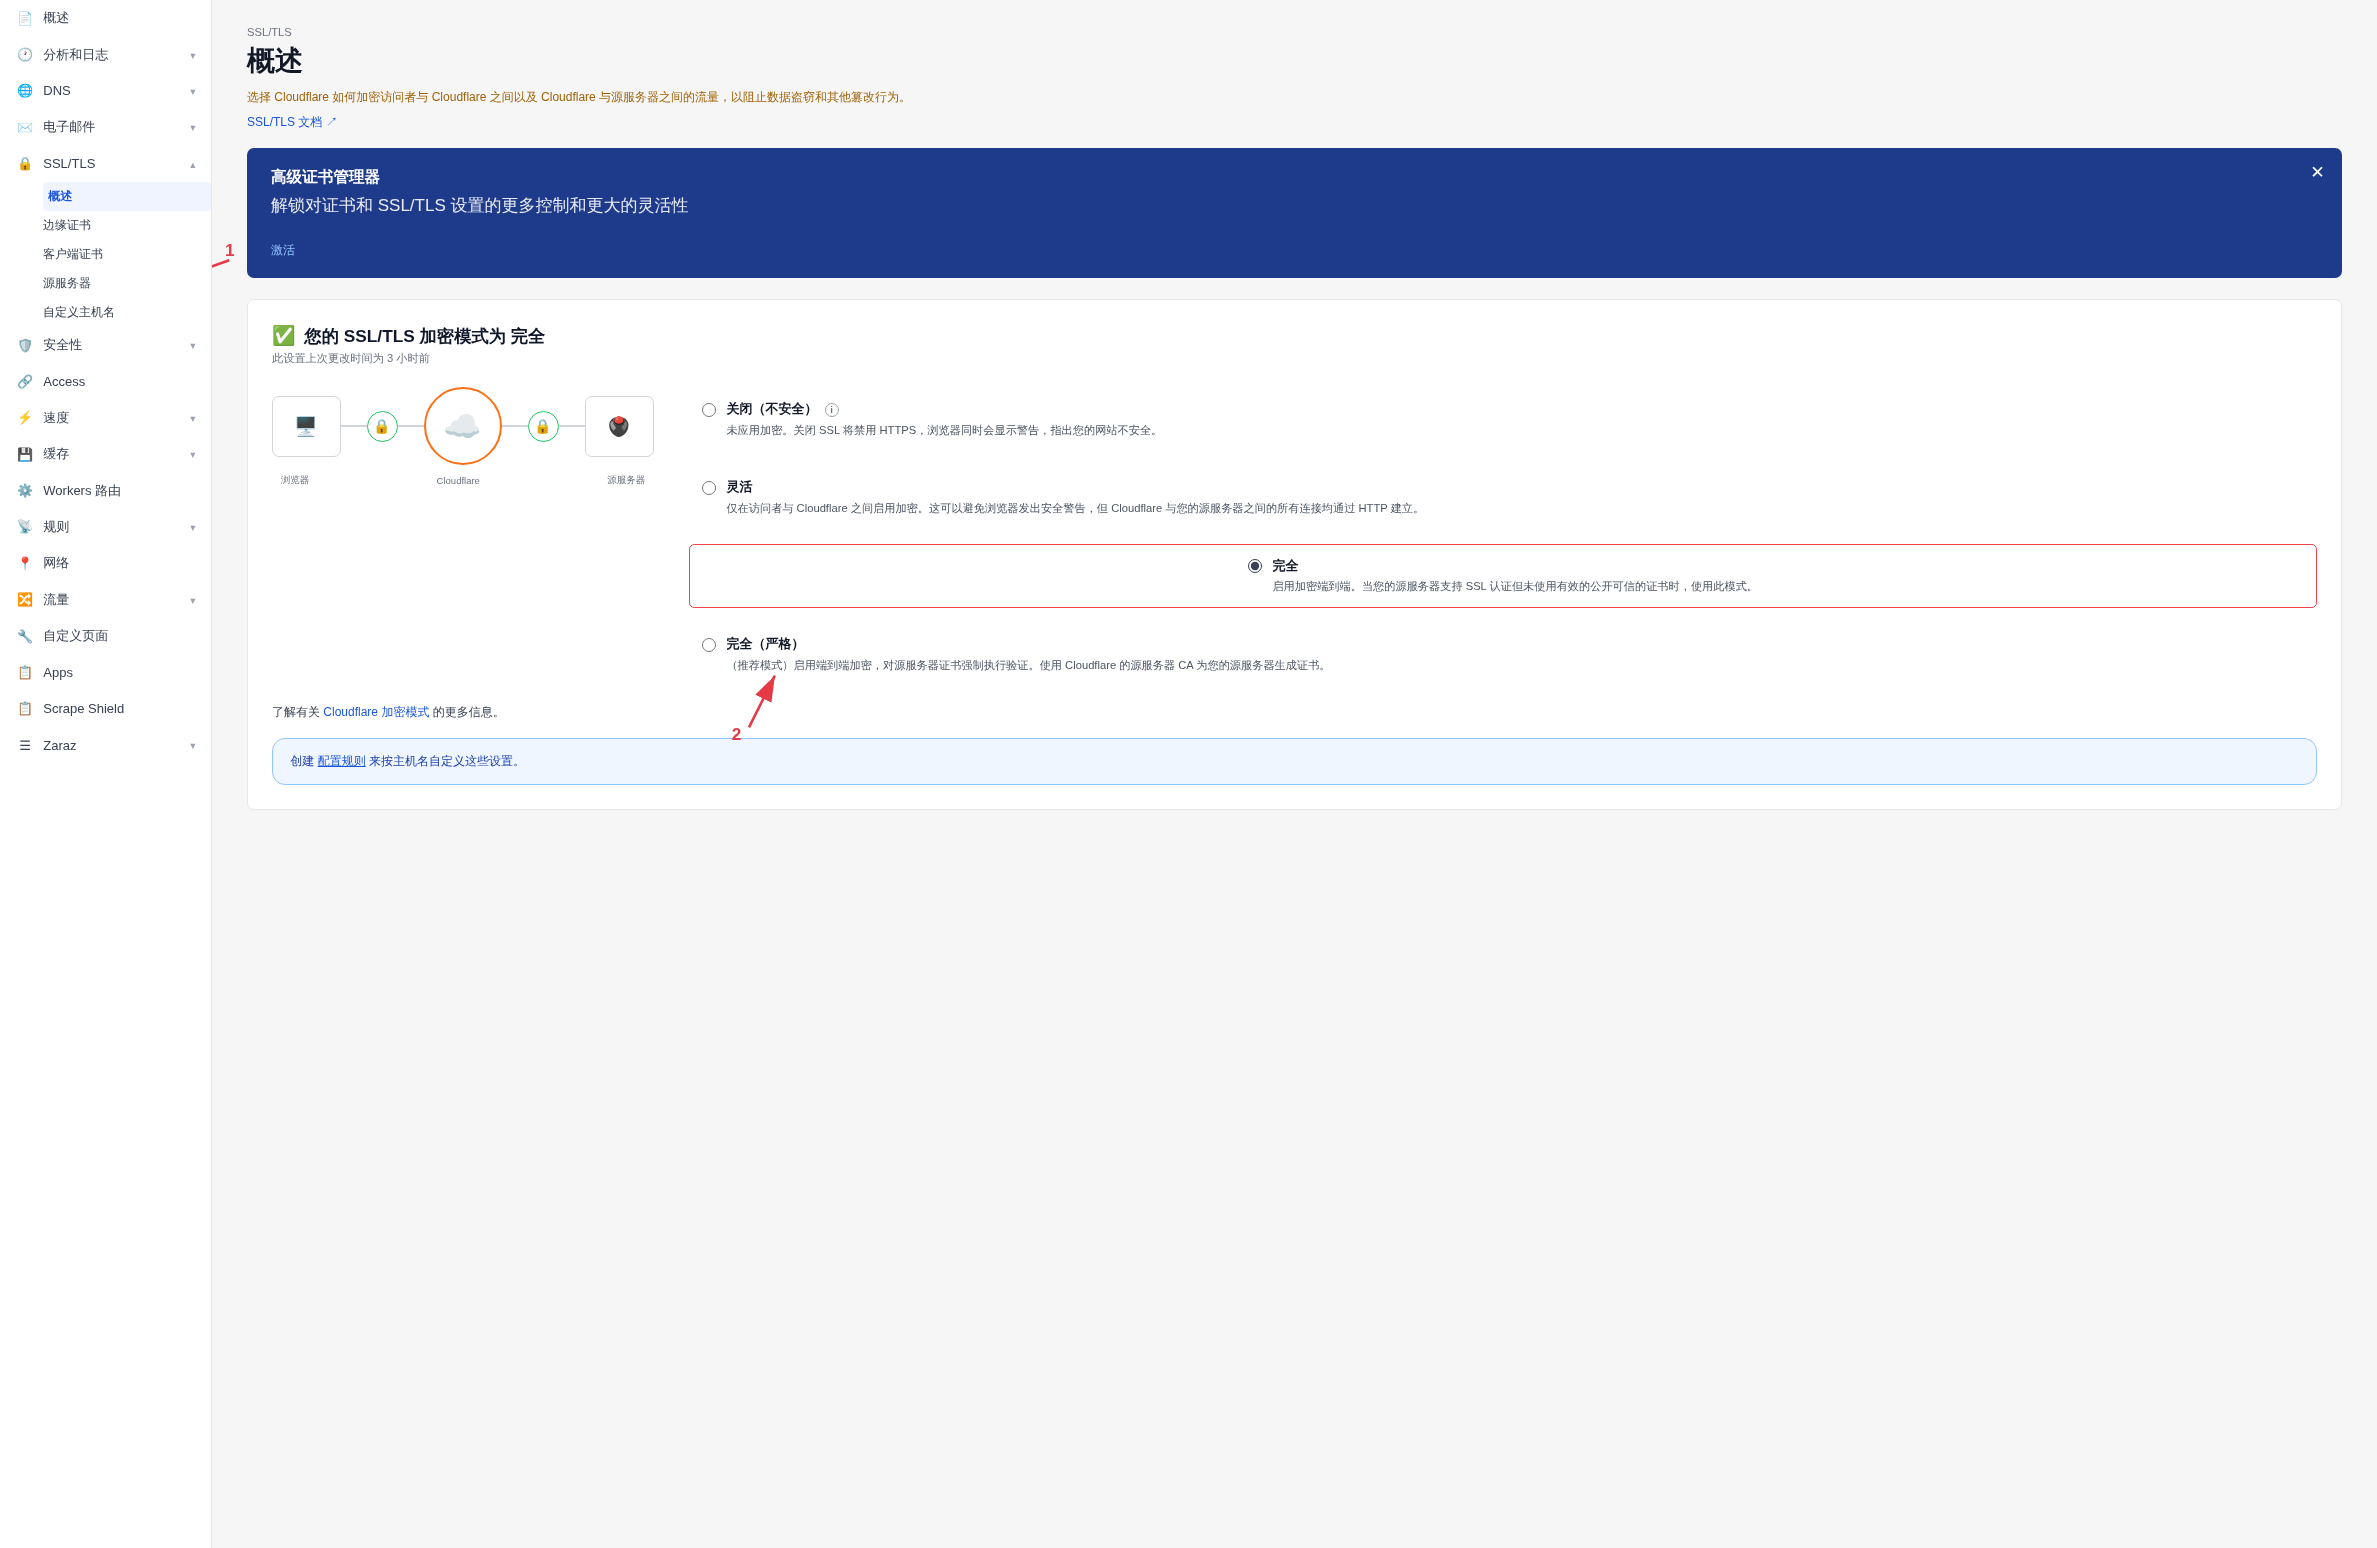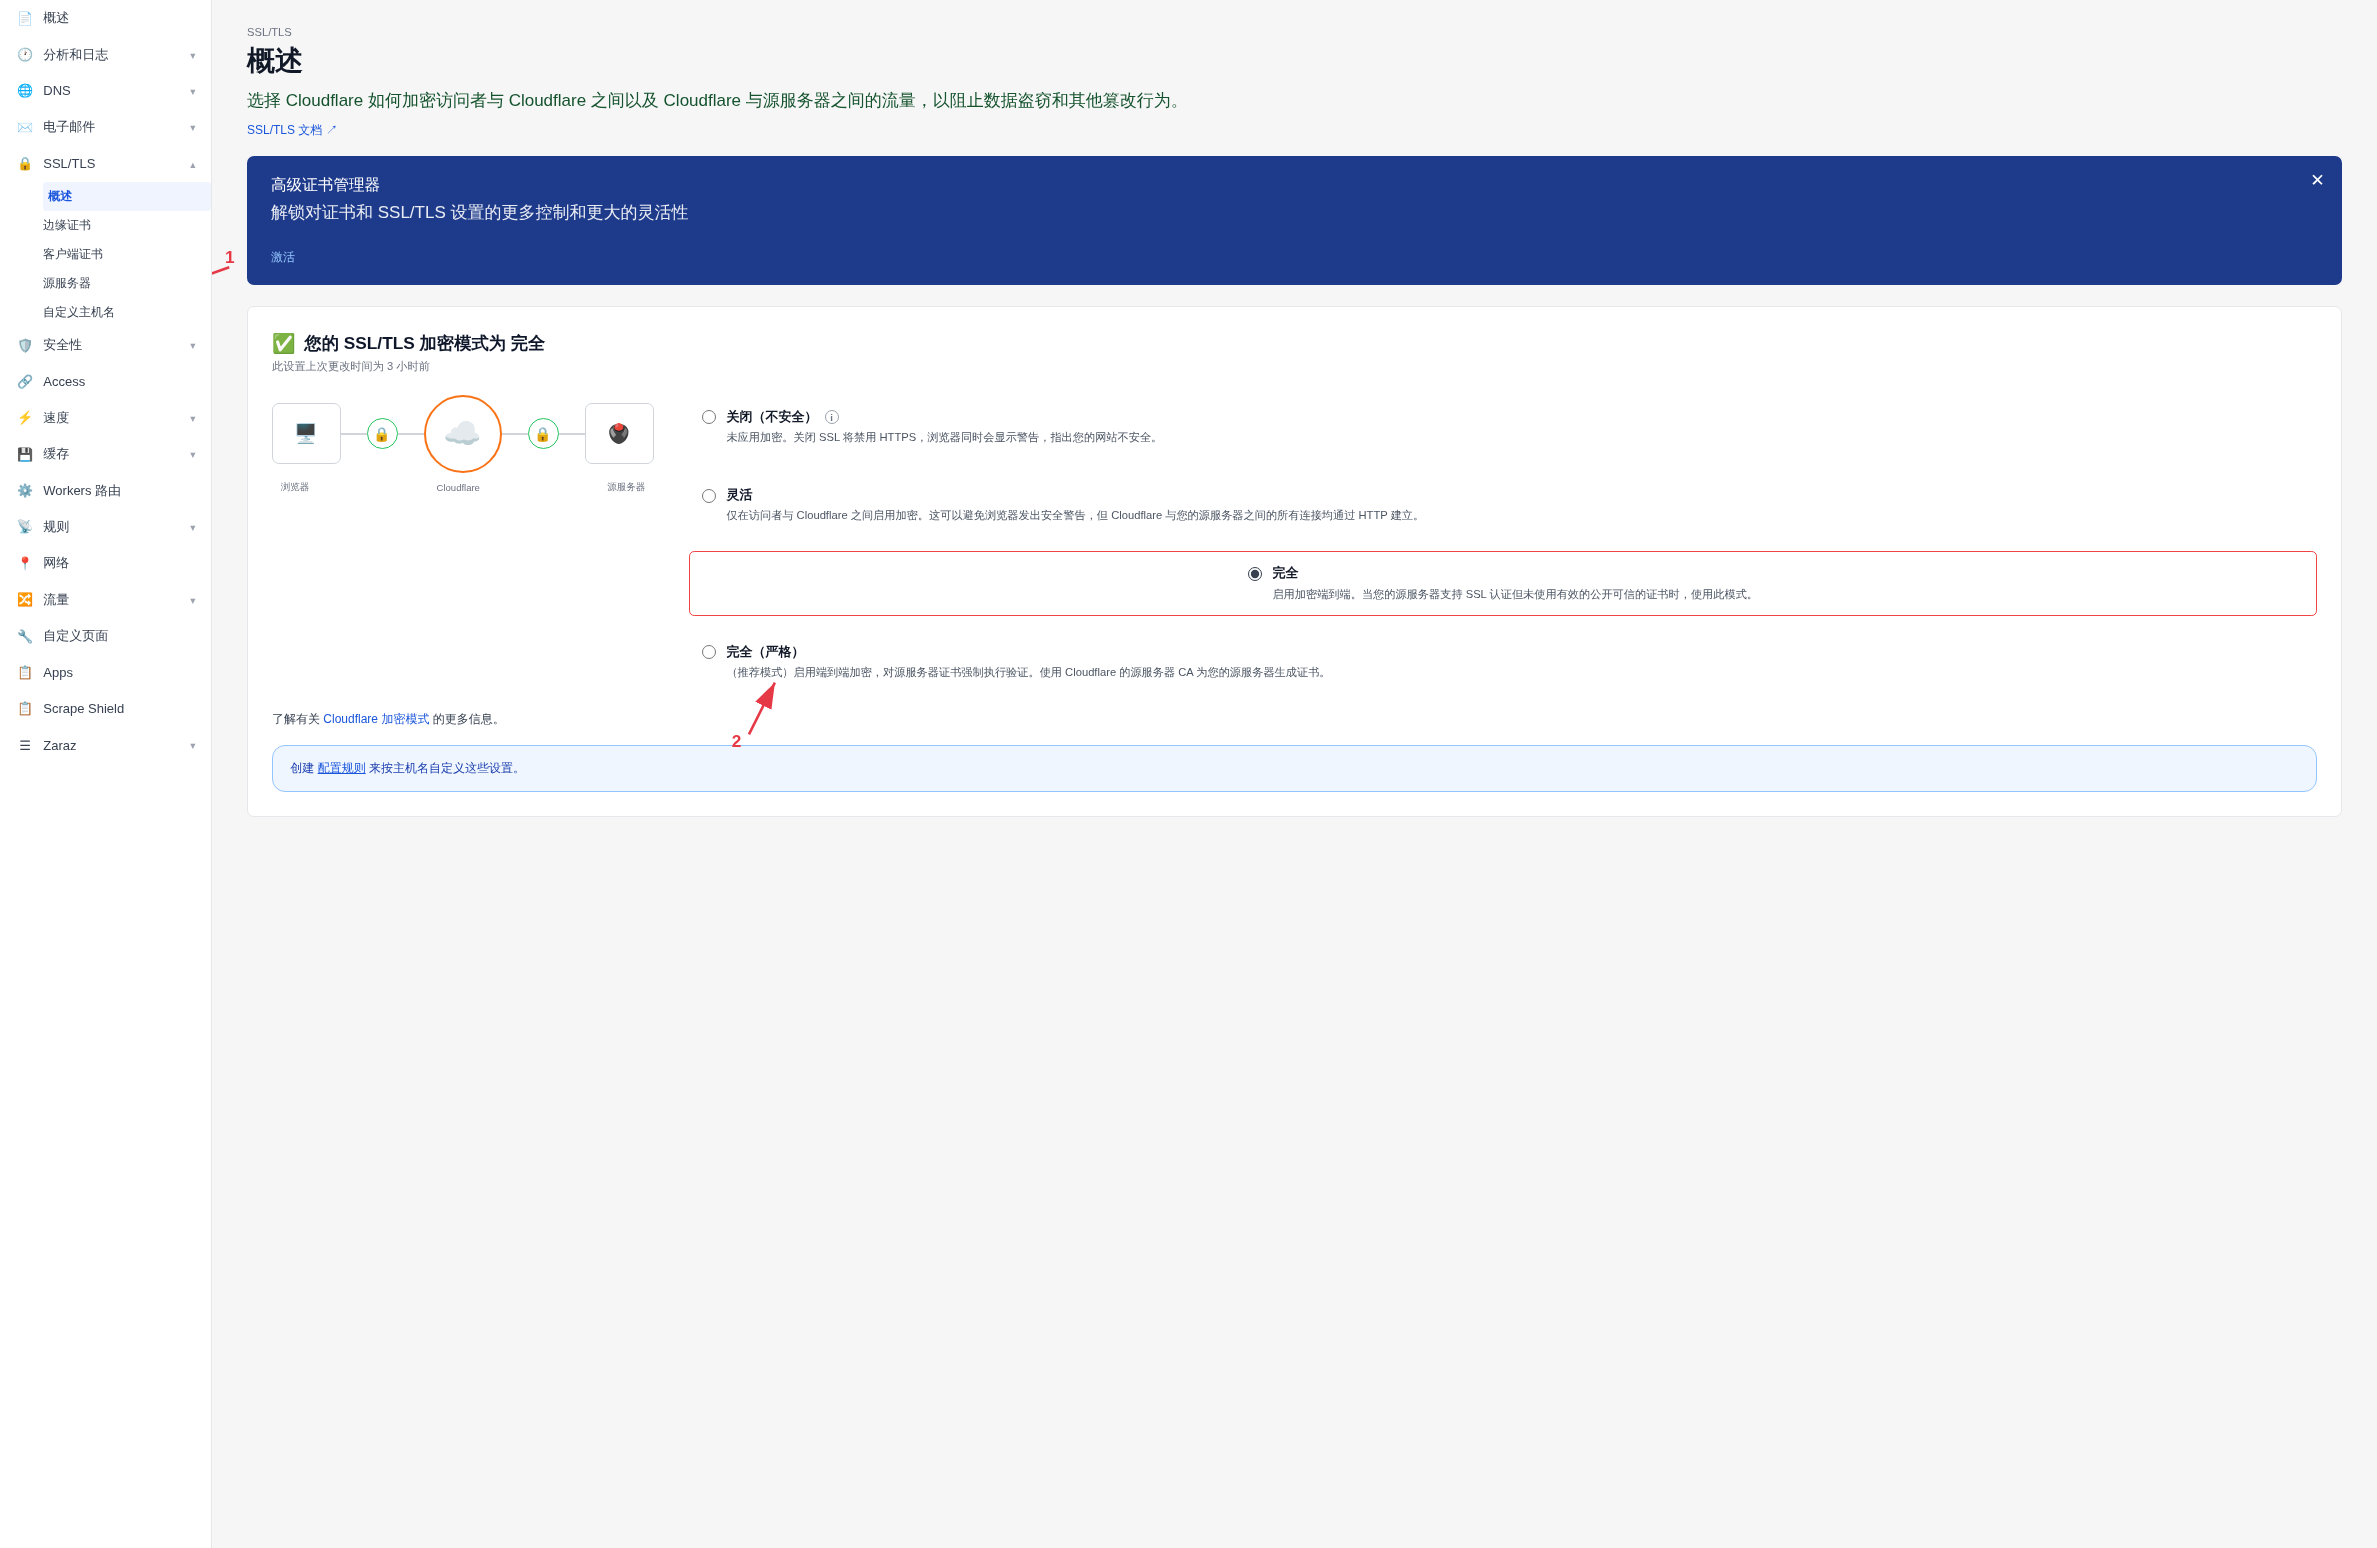--- a/index.html
+++ b/index.html
@@ -41,33 +41,33 @@
     
     .main {
       flex: 1;
       overflow-y: auto;
       padding: 26px 35px;
       background: #f6f6f7;
     }
 
     .breadcrumb { font-size: 11.2px; color: #6b7280; margin-bottom: 3.5px; }
     .page-title { font-size: 28px; font-weight: 700; color: #111827; margin-bottom: 8.7px; }
-    .page-desc { font-size: 17px; color: #14532d; margin-bottom: 7px; line-height: 1.5; }
+    .page-desc { font-size: 12px; color: #a16207; margin-bottom: 7px; line-height: 1.5; }
     .doc-link { font-size: 12px; color: #1a56db; text-decoration: none; display: inline-flex; align-items: flex-end; gap: 3.5px; margin-bottom: 17.3px; }
 
     
     .banner {
       background: #1e3a8a;
       color: #fff;
       border-radius: 7px;
       padding: 19px 24px;
       margin-bottom: 21px;
       position: relative;
     }
-    .banner-title { font-size: 15.6px; font-weight: 400; margin-bottom: 5.2px; }
+    .banner-title { font-size: 15.6px; font-weight: 700; margin-bottom: 5.2px; }
     .banner-desc { font-size: 17px; opacity: 0.9; margin-bottom: 24px; }
     .banner-link { font-size: 12px; color: #93c5fd; text-decoration: none; }
     .banner-close {
       position: absolute; top: 14px; right: 17.3px;
       background: none; border: none; color: #fff; font-size: 17.3px; cursor: pointer;
     }
 
     
     .ssl-card {
       background: #fff;

